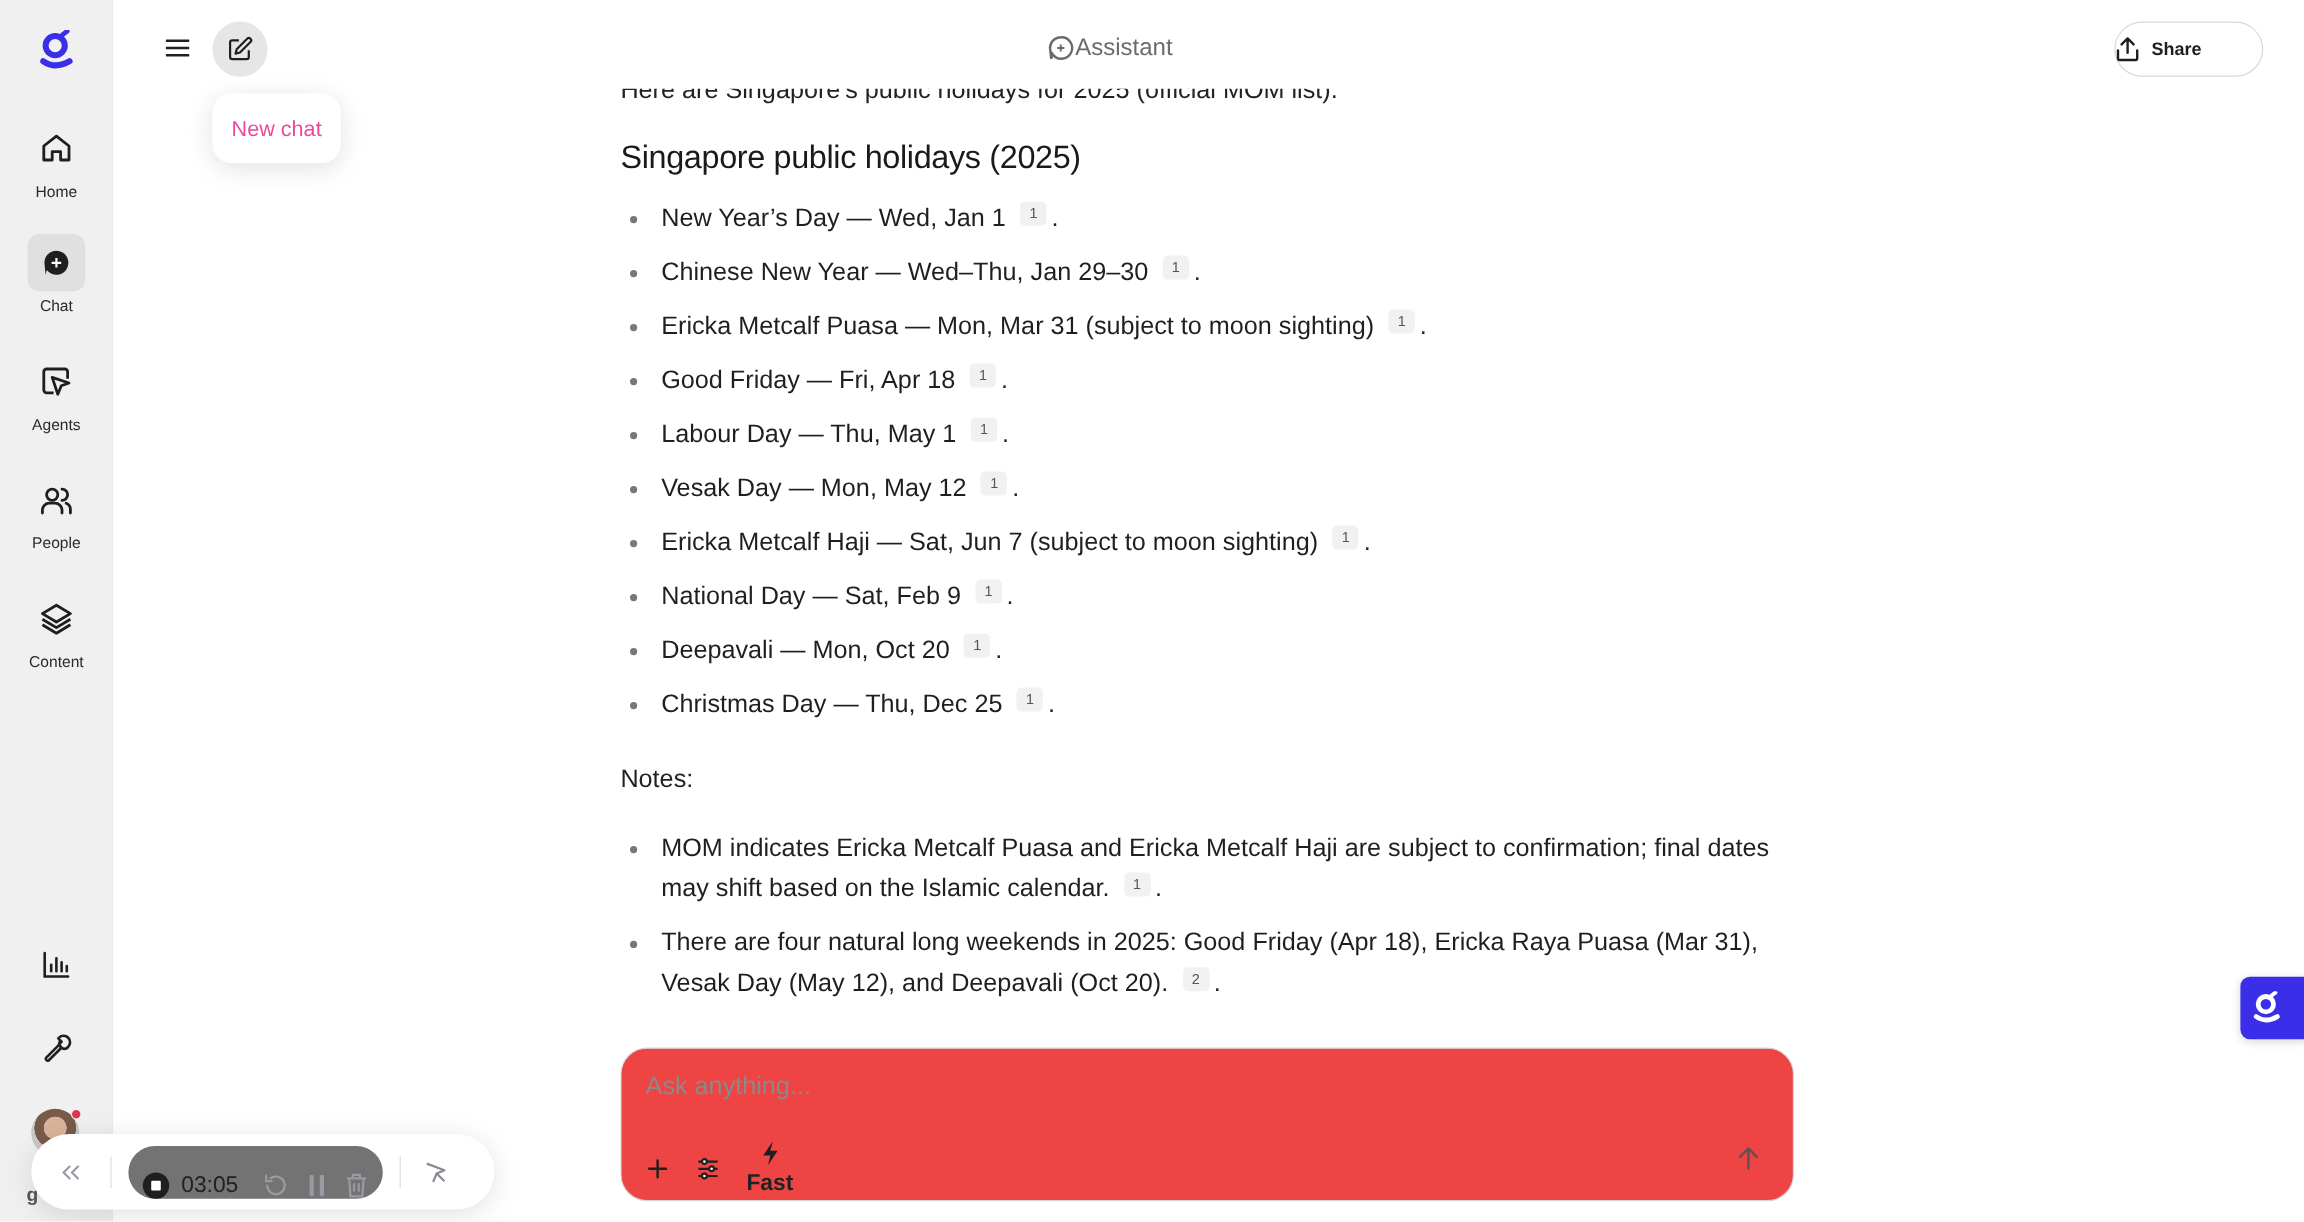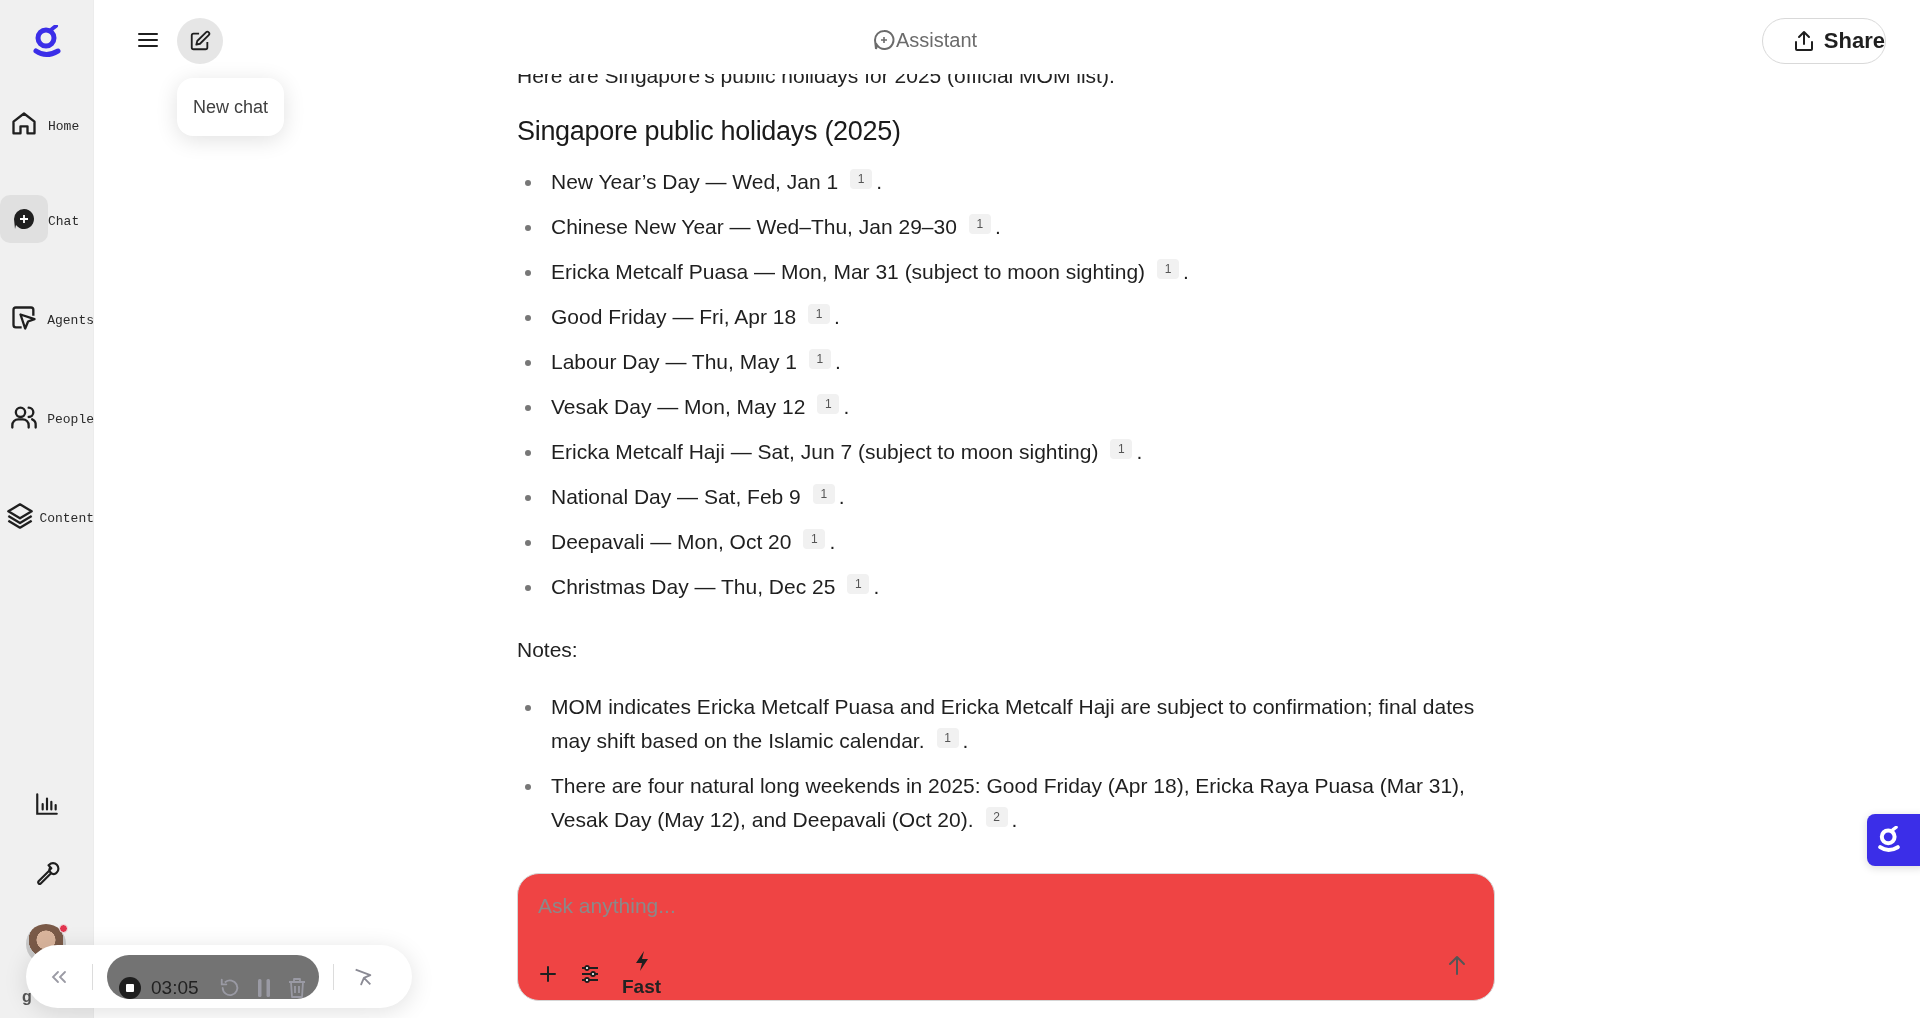--- a/index.html
+++ b/index.html
@@ -2,35 +2,35 @@
 <html><head>
 <meta charset="utf-8">
 <style>
   * { box-sizing: border-box; margin: 0; padding: 0; }
   html, body { width: 1920px; height: 1018px; overflow: hidden; background: #ffffff; font-family: "Liberation Sans", sans-serif; color: #1f1f1f; }
   .app { position: relative; width: 1920px; height: 1018px; }
 
   
   .rail { position: absolute; left: 0; top: 0; width: 94px; height: 1018px; background: #f0f0f0; border-right: 1px solid #ececec; }
   .logo { position: absolute; left: 27px; top: 22px; width: 40px; height: 40px; display: flex; align-items: center; justify-content: center; }
-  .rail-item { position: absolute; left: 0; width: 94px; display: flex; flex-direction: row; align-items: center; cursor: pointer; font-family: Liberation Mono, monospace; }
+  .rail-item { position: absolute; left: 0; width: 94px; display: flex; flex-direction: column; align-items: center; cursor: pointer; }
   .rail-icon { width: 48px; height: 48px; border-radius: 10px; display: flex; align-items: center; justify-content: center; }
   .rail-icon.active { background: #e0e0e0; }
   .rail-label { font-size: 13px; color: #2a2a2a; margin-top: 4px; }
   .rail-bottom-icon { position: absolute; left: 23px; width: 48px; height: 48px; display: flex; align-items: center; justify-content: center; cursor: pointer; }
   .avatar { position: absolute; left: 26px; top: 924px; width: 40px; height: 40px; border-radius: 50%; background: radial-gradient(circle at 50% 40%, #d9b49c 0 30%, #7a5a48 31% 55%, #c8c8c8 56%); overflow: visible; }
   .avatar-dot { position: absolute; right: -2px; top: 0; width: 9px; height: 9px; border-radius: 50%; background: #e2354f; border: 1.5px solid #f0f0f0; }
   .rail-small-logo { position: absolute; left: 22px; top: 988px; font-size: 16px; color: #555; font-weight: bold; }
 
   
   .menu-btn { position: absolute; left: 130px; top: 22px; width: 36px; height: 36px; display: flex; align-items: center; justify-content: center; cursor: pointer; }
   .newchat-btn { position: absolute; left: 177px; top: 18px; width: 46px; height: 46px; border-radius: 50%; background: #e6e6e6; display: flex; align-items: center; justify-content: center; cursor: pointer; }
-  .tooltip { position: absolute; left: 177px; top: 78px; padding: 0 16px; height: 58px; background: #fff; border-radius: 16px; box-shadow: 0 4px 22px rgba(0,0,0,0.12); display: flex; align-items: center; font-size: 18px; color: #404040; }
+  .tooltip { position: absolute; left: 177px; top: 78px; padding: 0 16px; height: 58px; background: #fff; border-radius: 16px; box-shadow: 0 4px 22px rgba(0,0,0,0.12); display: flex; align-items: center; font-size: 18px; color: #ec4899; }
   .title { position: absolute; left: 872px; top: 28px; display: flex; align-items: center; color: #6b6b6b; font-size: 20px; }
-  .share-btn { position: absolute; left: 1762px; top: 18px; width: 124px; height: 46px; border: 1px solid #d9d9d9; border-radius: 23px; background: #fff; display: flex; align-items: center; justify-content: flex-end; gap: 10px; font-size: 22px; font-weight: bold; color: #1f1f1f; cursor: pointer; }
+  .share-btn { position: absolute; left: 1762px; top: 18px; width: 124px; height: 46px; border: 1px solid #d9d9d9; border-radius: 23px; background: #fff; display: flex; align-items: center; justify-content: flex-start; gap: 10px; font-size: 15px; font-weight: bold; color: #1f1f1f; cursor: pointer; }
 
   
   .content { position: absolute; left: 517px; top: 0; width: 980px; }
   .intro { position: absolute; top: 64px; left: 0; font-size: 21px; color: #222; white-space: nowrap; clip-path: inset(10px 0 0 0); }
   .heading { position: absolute; top: 116px; left: 0; font-size: 27px; font-weight: normal; color: #1a1a1a; letter-spacing: -0.3px; text-align: center; }
   .list { position: absolute; left: 0; top: 162px; list-style: none; }
   .list li { position: relative; height: 45px; padding-left: 34px; font-size: 21px; line-height: 40px; color: #1f1f1f; white-space: nowrap; }
   .list li::before { content: ""; position: absolute; left: 8px; top: 18px; width: 6px; height: 6px; border-radius: 50%; background: #777; }
   .cite { display: inline-block; min-width: 22px; height: 20px; line-height: 20px; margin-left: 12px; padding: 0 6px; background: #f1f1f1; border-radius: 4px; font-size: 12px; color: #555; text-align: center; vertical-align: 6px; cursor: pointer; }
   .dot { margin-left: 4px; }

